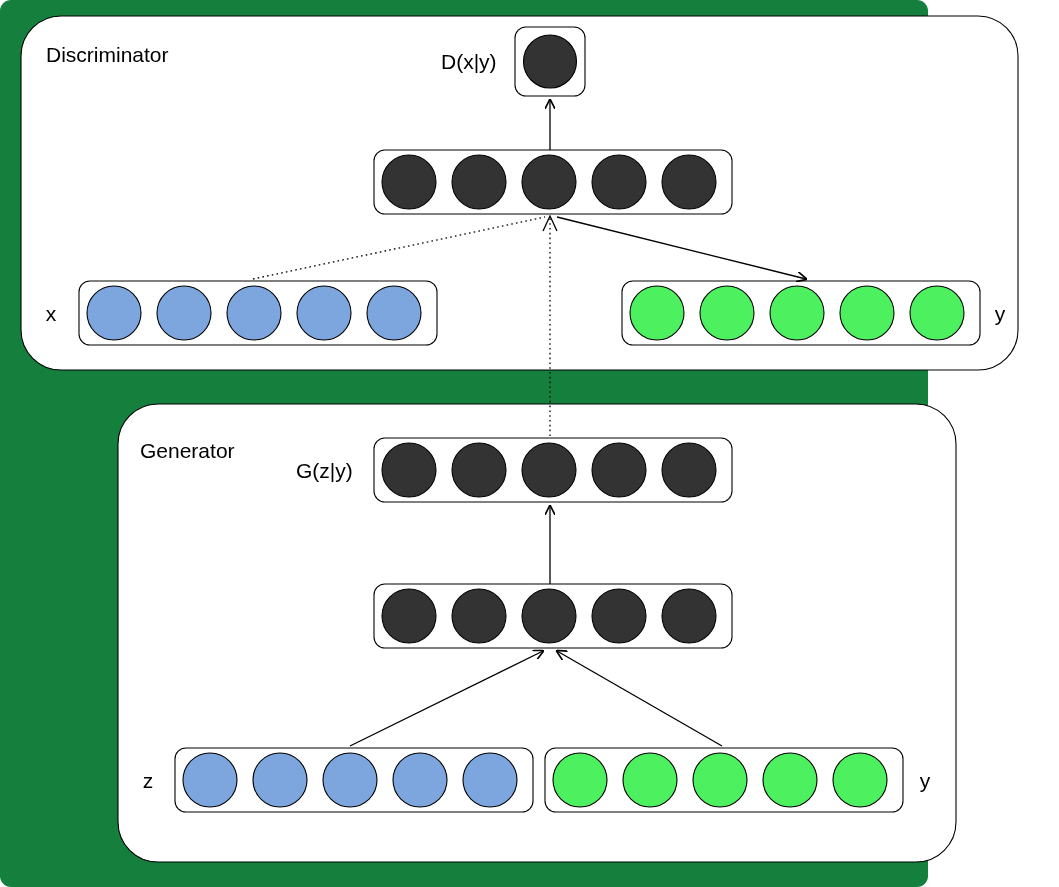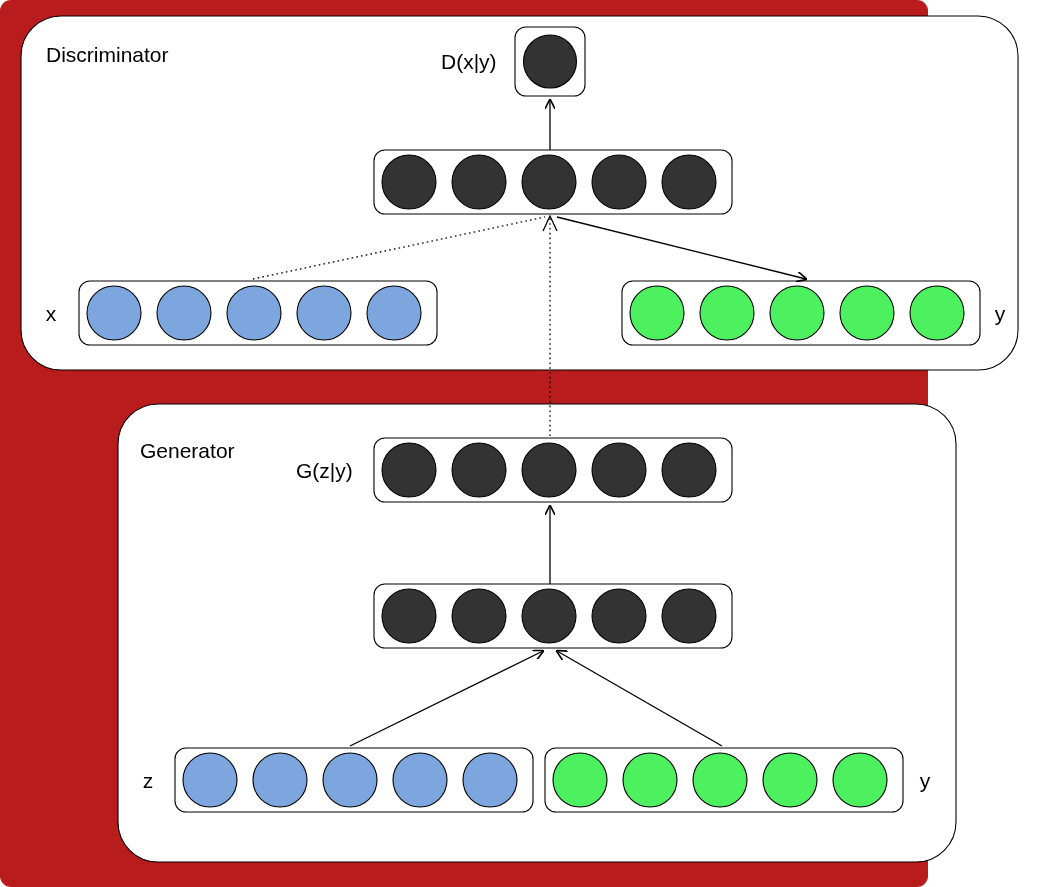--- a/index.html
+++ b/index.html
@@ -10,21 +10,21 @@
   body {
     width: 1059px;
     height: 887px;
     font-family: "Liberation Sans", sans-serif;
     overflow: hidden;
   }
   #canvas {
     position: relative;
     width: 928px;
     height: 887px;
-    background: #b91c1c;
+    background: #15803d;
     border-radius: 11px;
   }
   svg#diagram {
     position: absolute;
     top: 0;
     left: 0;
     width: 1059px;
     height: 887px;
   }
   .group-box {

